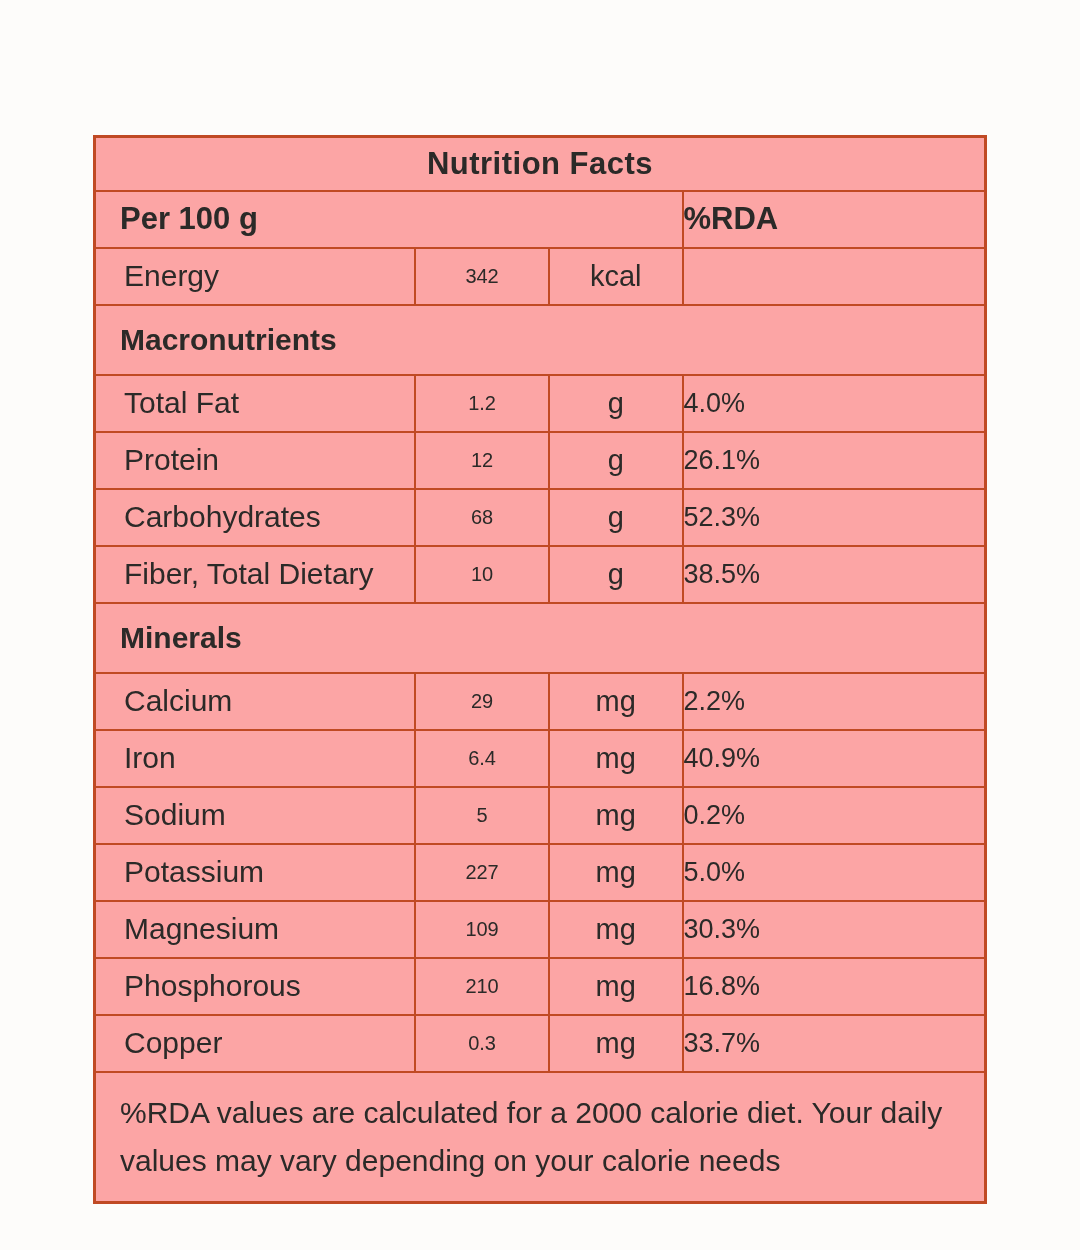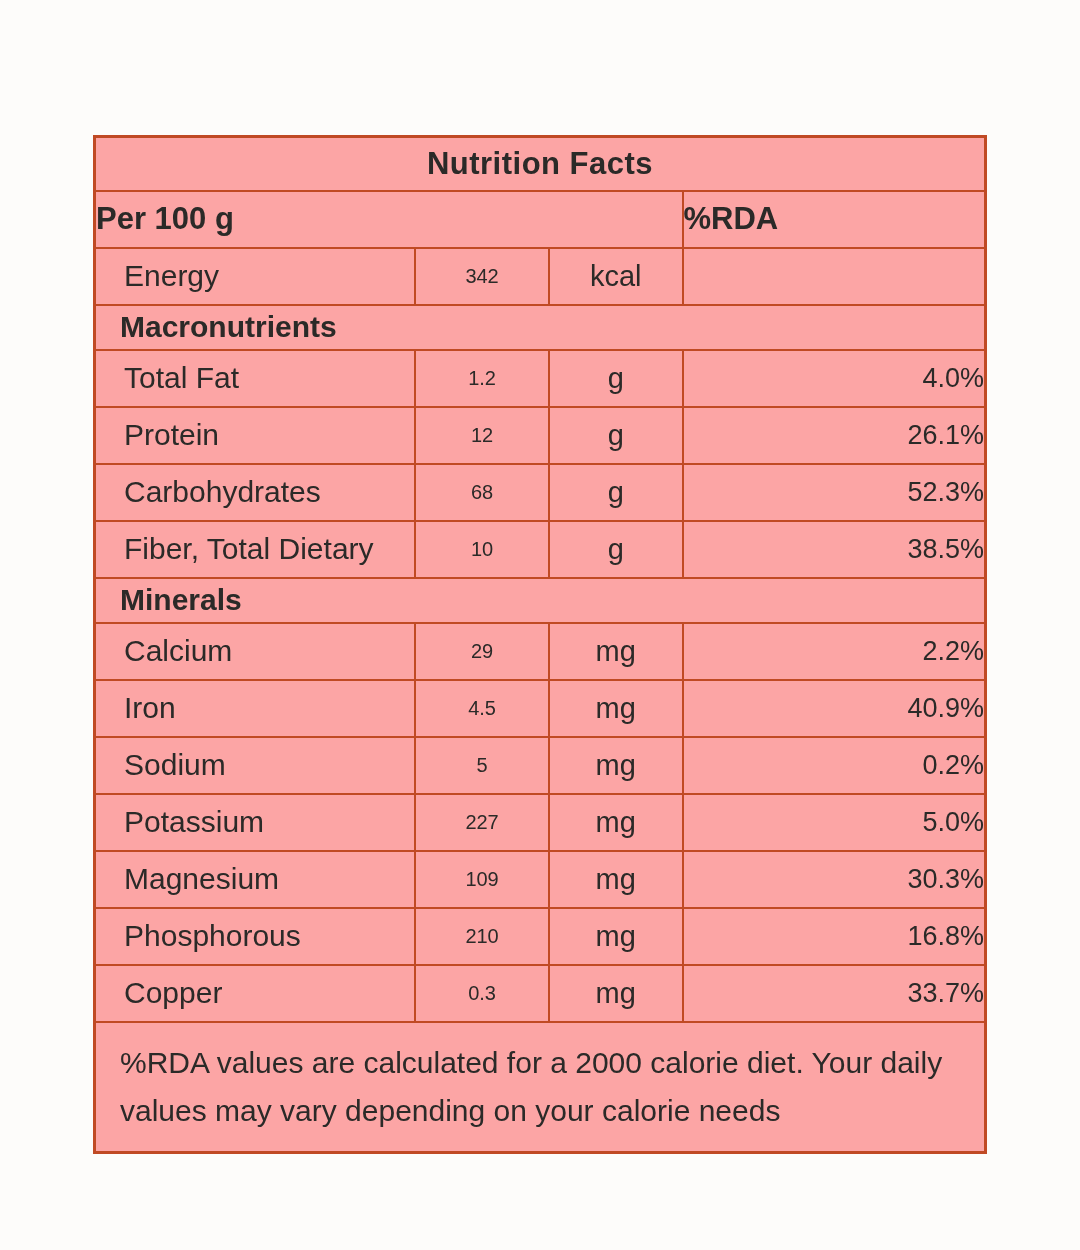--- a/index.html
+++ b/index.html
@@ -38,26 +38,27 @@
     font-size:31px;
     letter-spacing:0.5px;
   }
   .row-serving td{
     height:57px;
     font-weight:700;
     font-size:31px;
   }
   .cell-serving{
     text-align:left;
+    padding-left:24px;
   }
   .cell-rda-head{
     text-align:left;
   }
   .row-section td{
-    height:45px;
+    height:70px;
     font-weight:700;
     font-size:30px;
     text-align:left;
     padding-left:24px;
   }
   .row-nutrient td{
     height:57px;
   }
   .cell-label{
     text-align:left;
@@ -66,21 +67,21 @@
   }
   .cell-value{
     text-align:center;
     font-size:20px;
   }
   .cell-unit{
     text-align:center;
     font-size:29px;
   }
   .cell-rda{
-    text-align:right;
+    text-align:left;
     font-size:27px;
     border-radius:15px;
   }
   .row-footnote td{
     height:114px;
     font-size:30px;
     line-height:48px;
     text-align:left;
     padding:16px 30px 16px 24px;
   }
@@ -151,21 +152,21 @@
 
   <tr class="row-nutrient">
     <td class="cell-label">Calcium</td>
     <td class="cell-value">29</td>
     <td class="cell-unit">mg</td>
     <td class="cell-rda">2.2%</td>
   </tr>
 
   <tr class="row-nutrient">
     <td class="cell-label">Iron</td>
-    <td class="cell-value">4.5</td>
+    <td class="cell-value">6.4</td>
     <td class="cell-unit">mg</td>
     <td class="cell-rda">40.9%</td>
   </tr>
 
   <tr class="row-nutrient">
     <td class="cell-label">Sodium</td>
     <td class="cell-value">5</td>
     <td class="cell-unit">mg</td>
     <td class="cell-rda">0.2%</td>
   </tr>

